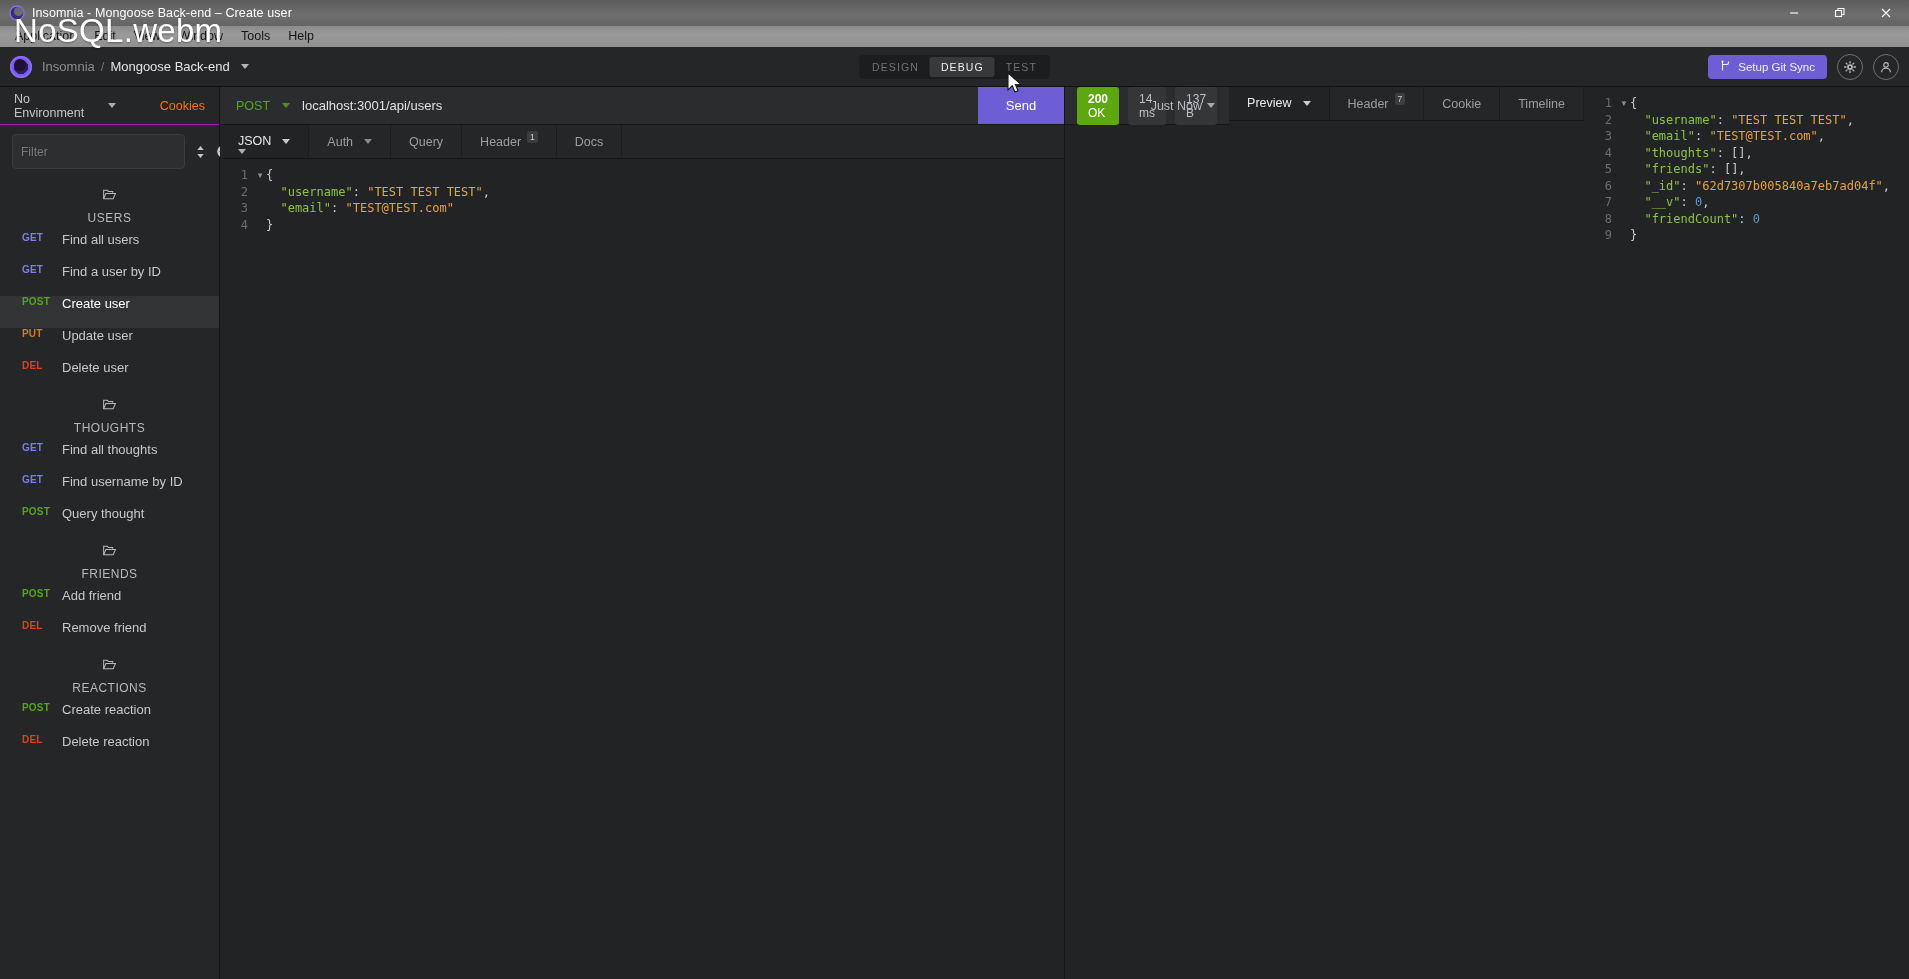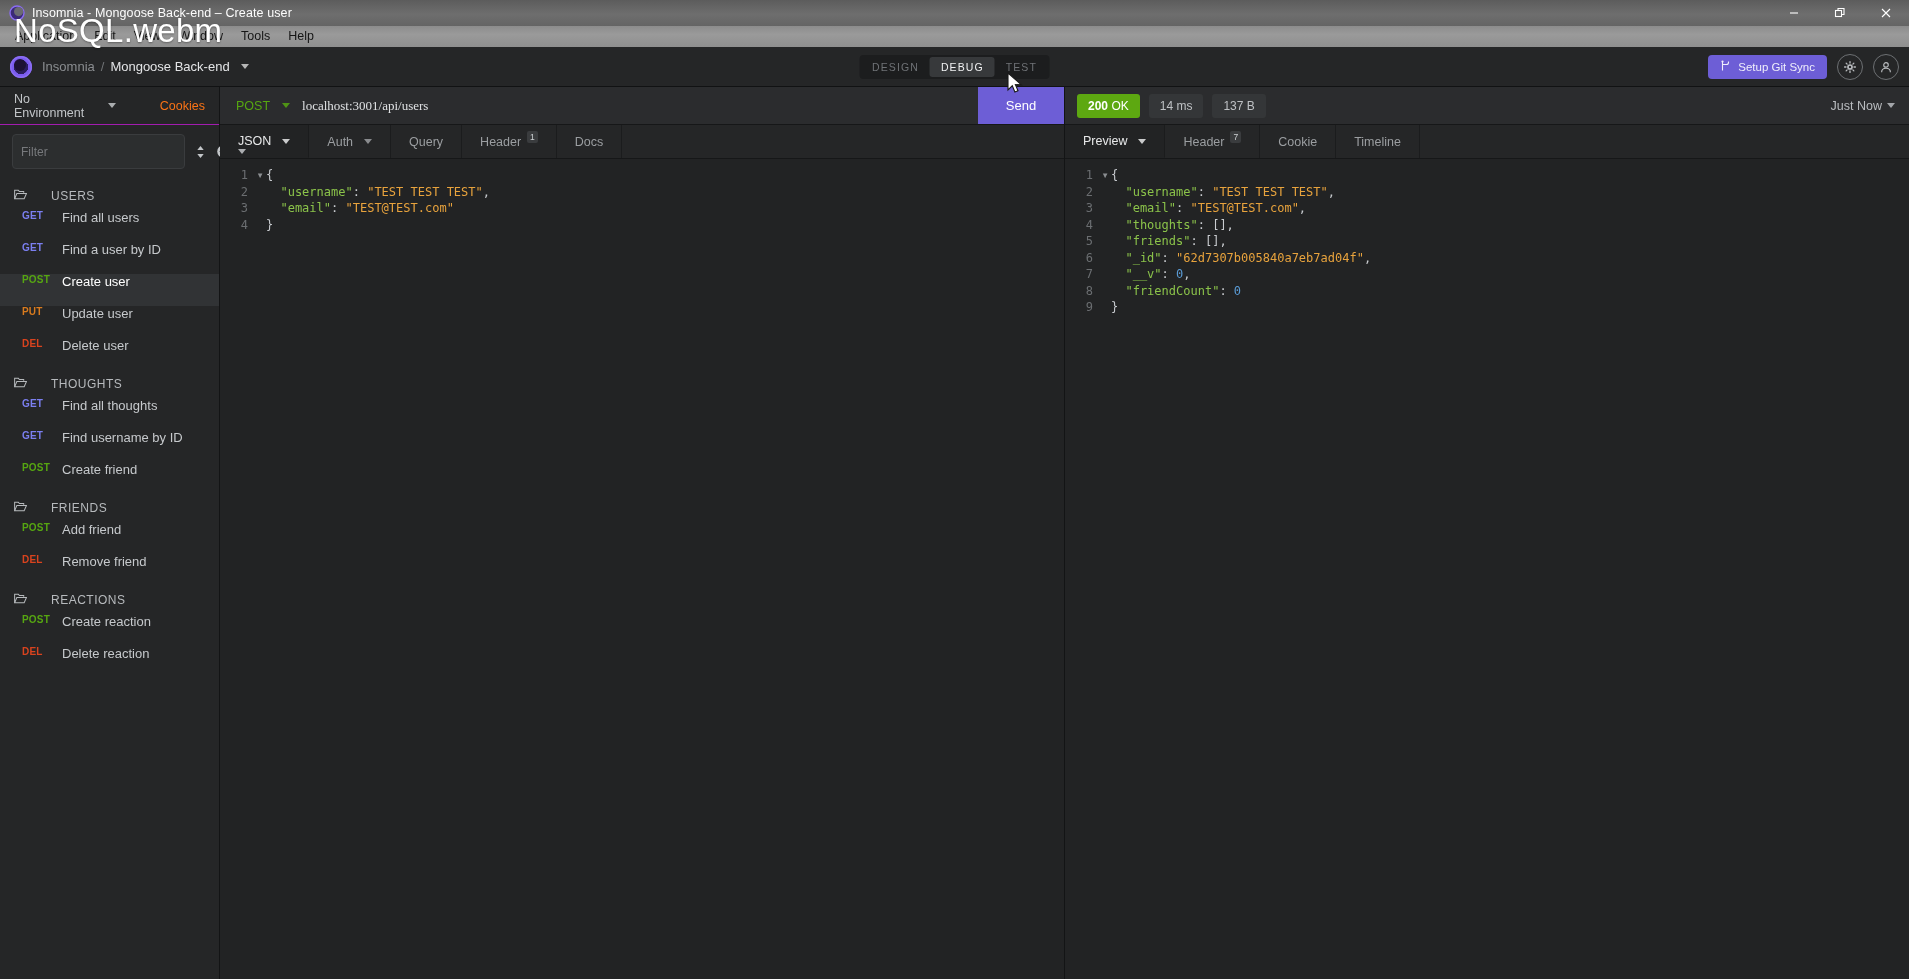--- a/index.html
+++ b/index.html
@@ -102,22 +102,22 @@
     flex: 1 1 auto; height: 35px; background: #2c2e2f; border: 1px solid #3a3c3e;
     border-radius: 4px; color: #c4b5fd; font-size: 12px; padding: 0 8px;
     font-family: "Liberation Sans", sans-serif; outline: none;
   }
   .filter-input::placeholder { color: #77797c; }
   .sort-btn, .plus-btn { color: #c3c6c9; display: flex; align-items: center; }
   .plus-btn { gap: 2px; }
 
   .req-list { flex: 1 1 auto; overflow: hidden; padding-top: 6px; }
   .folder {
-    display: flex; align-items: center; gap: 24px; padding: 7px 14px 7px 14px;
-    font-size: 12px; color: #b7babd; letter-spacing: .5px;
+    display: flex; align-items: center; gap: 8px; padding: 7px 14px 7px 14px;
+    font-size: 12px; color: #b7babd; letter-spacing: .5px; flex-direction: column;
   }
   .req {
     display: flex; height: 32px; padding-left: 22px; gap: 0;
     font-size: 13px; color: #c6c9cc;
   }
   .req.selected { background: #313335; color: #fff; }
   .method {
     font-size: 10px; font-weight: bold; width: 40px; flex: 0 0 40px;
     letter-spacing: .2px;
   }
@@ -135,21 +135,21 @@
   .url-bar {
     height: 38px; flex: 0 0 38px; display: flex; align-items: stretch;
     background: #2b2c2e; border-bottom: 1px solid #161718;
   }
   .method-sel {
     display: flex; align-items: center; padding: 0 12px 0 16px; gap: 7px;
     font-size: 12.5px; color: #56a611;
   }
   .url-input {
     flex: 1 1 auto; background: transparent; border: none; outline: none;
-    color: #dfe1e3; font-size: 13px; font-family: Liberation Serif, serif;
+    color: #dfe1e3; font-size: 13px; font-family: Liberation Sans, sans-serif;
   }
   .send-btn {
     width: 86px; flex: 0 0 86px; background: #6d5ed6; color: #fff;
     display: flex; align-items: center; justify-content: center; font-size: 13px;
     position: relative;
   }
   .tabs {
     height: 34px; flex: 0 0 34px; display: flex; align-items: stretch;
     background: #252627; border-bottom: 1px solid #161718;
   }
@@ -172,21 +172,21 @@
     width: 34px; flex: 0 0 34px; text-align: right; padding-right: 6px;
     color: #6b6e71; user-select: none;
   }
   .fold { width: 12px; flex: 0 0 12px; color: #8a8d90; text-align: center; }
   .tok-key { color: #8bc34a; }
   .tok-str { color: #e8a33d; }
   .tok-num { color: #5a9bd5; }
   .tok-pun { color: #c9ccd0; }
 
   
-  .response-pane { flex: 1 1 0; min-width: 0; display: flex; flex-direction: column; background: #222324; }
+  .response-pane { flex: 1 1 0; min-width: 0; display: flex; flex-direction: row; background: #222324; }
   .status-bar {
     height: 38px; flex: 0 0 38px; display: flex; align-items: center;
     padding: 0 12px; gap: 9px; background: #2b2c2e; border-bottom: 1px solid #161718;
     position: relative;
   }
   .status-pill {
     background: #5da811; color: #fff; font-size: 12px; padding: 5px 11px; border-radius: 3px;
   }
   .status-pill b { font-weight: bold; }
   .meta-pill {
@@ -355,21 +355,21 @@
           <div class="req">
             <span class="method m-get">GET</span>
             <span class="req-name">Find all thoughts</span>
           </div>
           <div class="req">
             <span class="method m-get">GET</span>
             <span class="req-name">Find username by ID</span>
           </div>
           <div class="req">
             <span class="method m-post">POST</span>
-            <span class="req-name">Create friend</span>
+            <span class="req-name">Query thought</span>
           </div>
           <div class="folder">
             <span><svg width="13" height="11" viewBox="0 0 14 12">
                 <path d="M.6 10.6V1.4h4l1.3 1.4h4.6v1.4" fill="none" stroke="#b7babd" stroke-width="1.1"></path>
                 <path d="M.6 10.6l2.4-5.6h10.4l-2.4 5.6z" fill="none" stroke="#b7babd" stroke-width="1.1"></path>
               </svg></span>
             <span>FRIENDS</span>
           </div>
           <div class="req">
             <span class="method m-post">POST</span>

